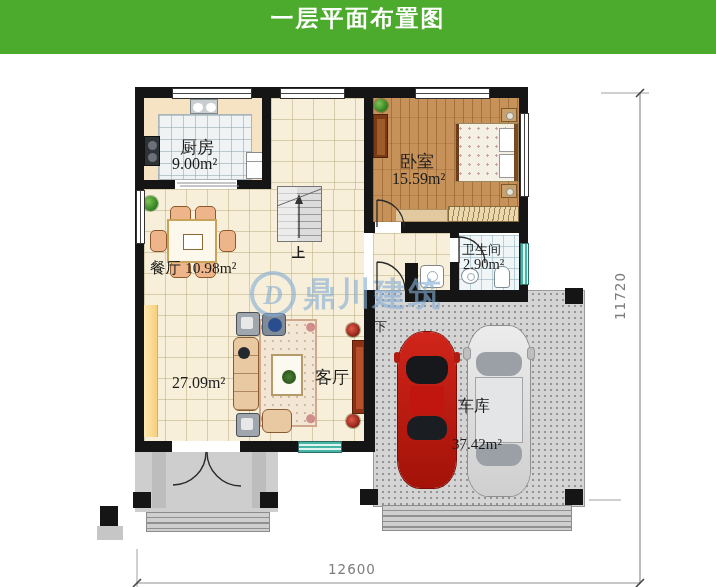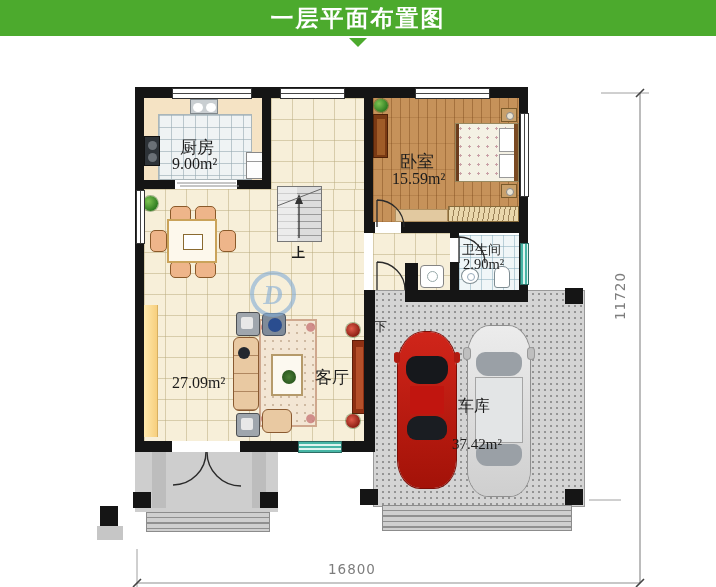--- a/index.html
+++ b/index.html
@@ -1,19 +1,19 @@
 <!DOCTYPE html>
 <html><head>
 <meta charset="utf-8">
 <style>
   html,body{margin:0;padding:0;background:#fff;}
   .stage{position:relative;width:716px;height:587px;background:#fff;overflow:hidden;
          font-family:"Liberation Sans","DejaVu Sans",sans-serif;}
   
-  .hdr{position:absolute;left:0;top:0;width:716px;height:36px;background:#4caa2d;z-index:60;}
+  .hdr{position:absolute;left:0;top:0;width:716px;height:54px;background:#4caa2d;z-index:60;}
   .hdr h1{margin:0;line-height:38px;text-align:center;color:#fff;font-size:23px;font-weight:bold;
           font-family:"Liberation Serif","DejaVu Serif",serif;letter-spacing:2px;}
   .hdr-tri{position:absolute;left:50%;top:38px;margin-left:-9px;width:0;height:0;z-index:60;
            border-left:9px solid transparent;border-right:9px solid transparent;border-top:9px solid #4caa2d;}
   .subtitle{position:absolute;left:0;top:52px;width:716px;text-align:center;color:#141414;
             font-size:19px;font-weight:bold;letter-spacing:1px;z-index:60;
             font-family:"Liberation Serif","DejaVu Serif",serif;}
   .w{position:absolute;background:#151515;z-index:20;}
   .col{position:absolute;background:#151515;z-index:26;}
   
@@ -248,38 +248,40 @@
     <path d="M277 206 L321 189" stroke="#666" stroke-width="1"></path>
 
     <path d="M137 583 L640 583 M640 93 L640 583" stroke="#909090" stroke-width="1.2"></path>
     <path d="M137 549 L137 588 M601 93 L649 93 M589 500 L621 500" stroke="#a0a0a0" stroke-width="1"></path>
     <path d="M133 587 L141 579 M636 587 L644 579 M636 97 L644 89" stroke="#444" stroke-width="1.6"></path>
   </svg>
 
   <div class="wm">
     <div class="wm-logo">D</div>
     <div>
+      <div class="wm-cn">鼎川建筑</div>
     </div>
   </div>
 
   <div class="lbl" style="left:180px;top:136px;font-size:17px;">厨房</div>
   <div class="lbl" style="left:172px;top:155px;font-size:16px;">9.00m²</div>
 
   <div class="lbl" style="left:400px;top:150px;font-size:17px;">卧室</div>
   <div class="lbl" style="left:392px;top:170px;font-size:16px;">15.59m²</div>
 
+  <div class="lbl" style="left:150px;top:258px;font-size:15.5px;"><span>餐厅</span>&nbsp;<span>10.98m²</span></div>
 
   <div class="lbl" style="left:462px;top:241px;font-size:13px;">卫生间</div>
   <div class="lbl" style="left:463px;top:256px;font-size:14.5px;">2.90m²</div>
 
   <div class="lbl" style="left:172px;top:374px;font-size:16px;">27.09m²</div>
   <div class="lbl" style="left:315px;top:366px;font-size:17px;">客厅</div>
 
   <div class="lbl" style="left:458px;top:396px;font-size:16px;">车库</div>
   <div class="lbl" style="left:452px;top:436px;font-size:15px;">37.42m²</div>
 
   <div class="lbl" style="left:292px;top:244px;font-size:13px;font-weight:bold;">上</div>
   <div class="lbl" style="left:374px;top:318px;font-size:13px;">下</div>
 
-  <div class="dim" style="left:328px;top:561px;">16800</div>
+  <div class="dim" style="left:328px;top:561px;">12600</div>
   <div class="dim" style="left:596px;top:288px;transform:rotate(-90deg);transform-origin:center;">11720</div>
 
 </div>
 
 </body></html>

